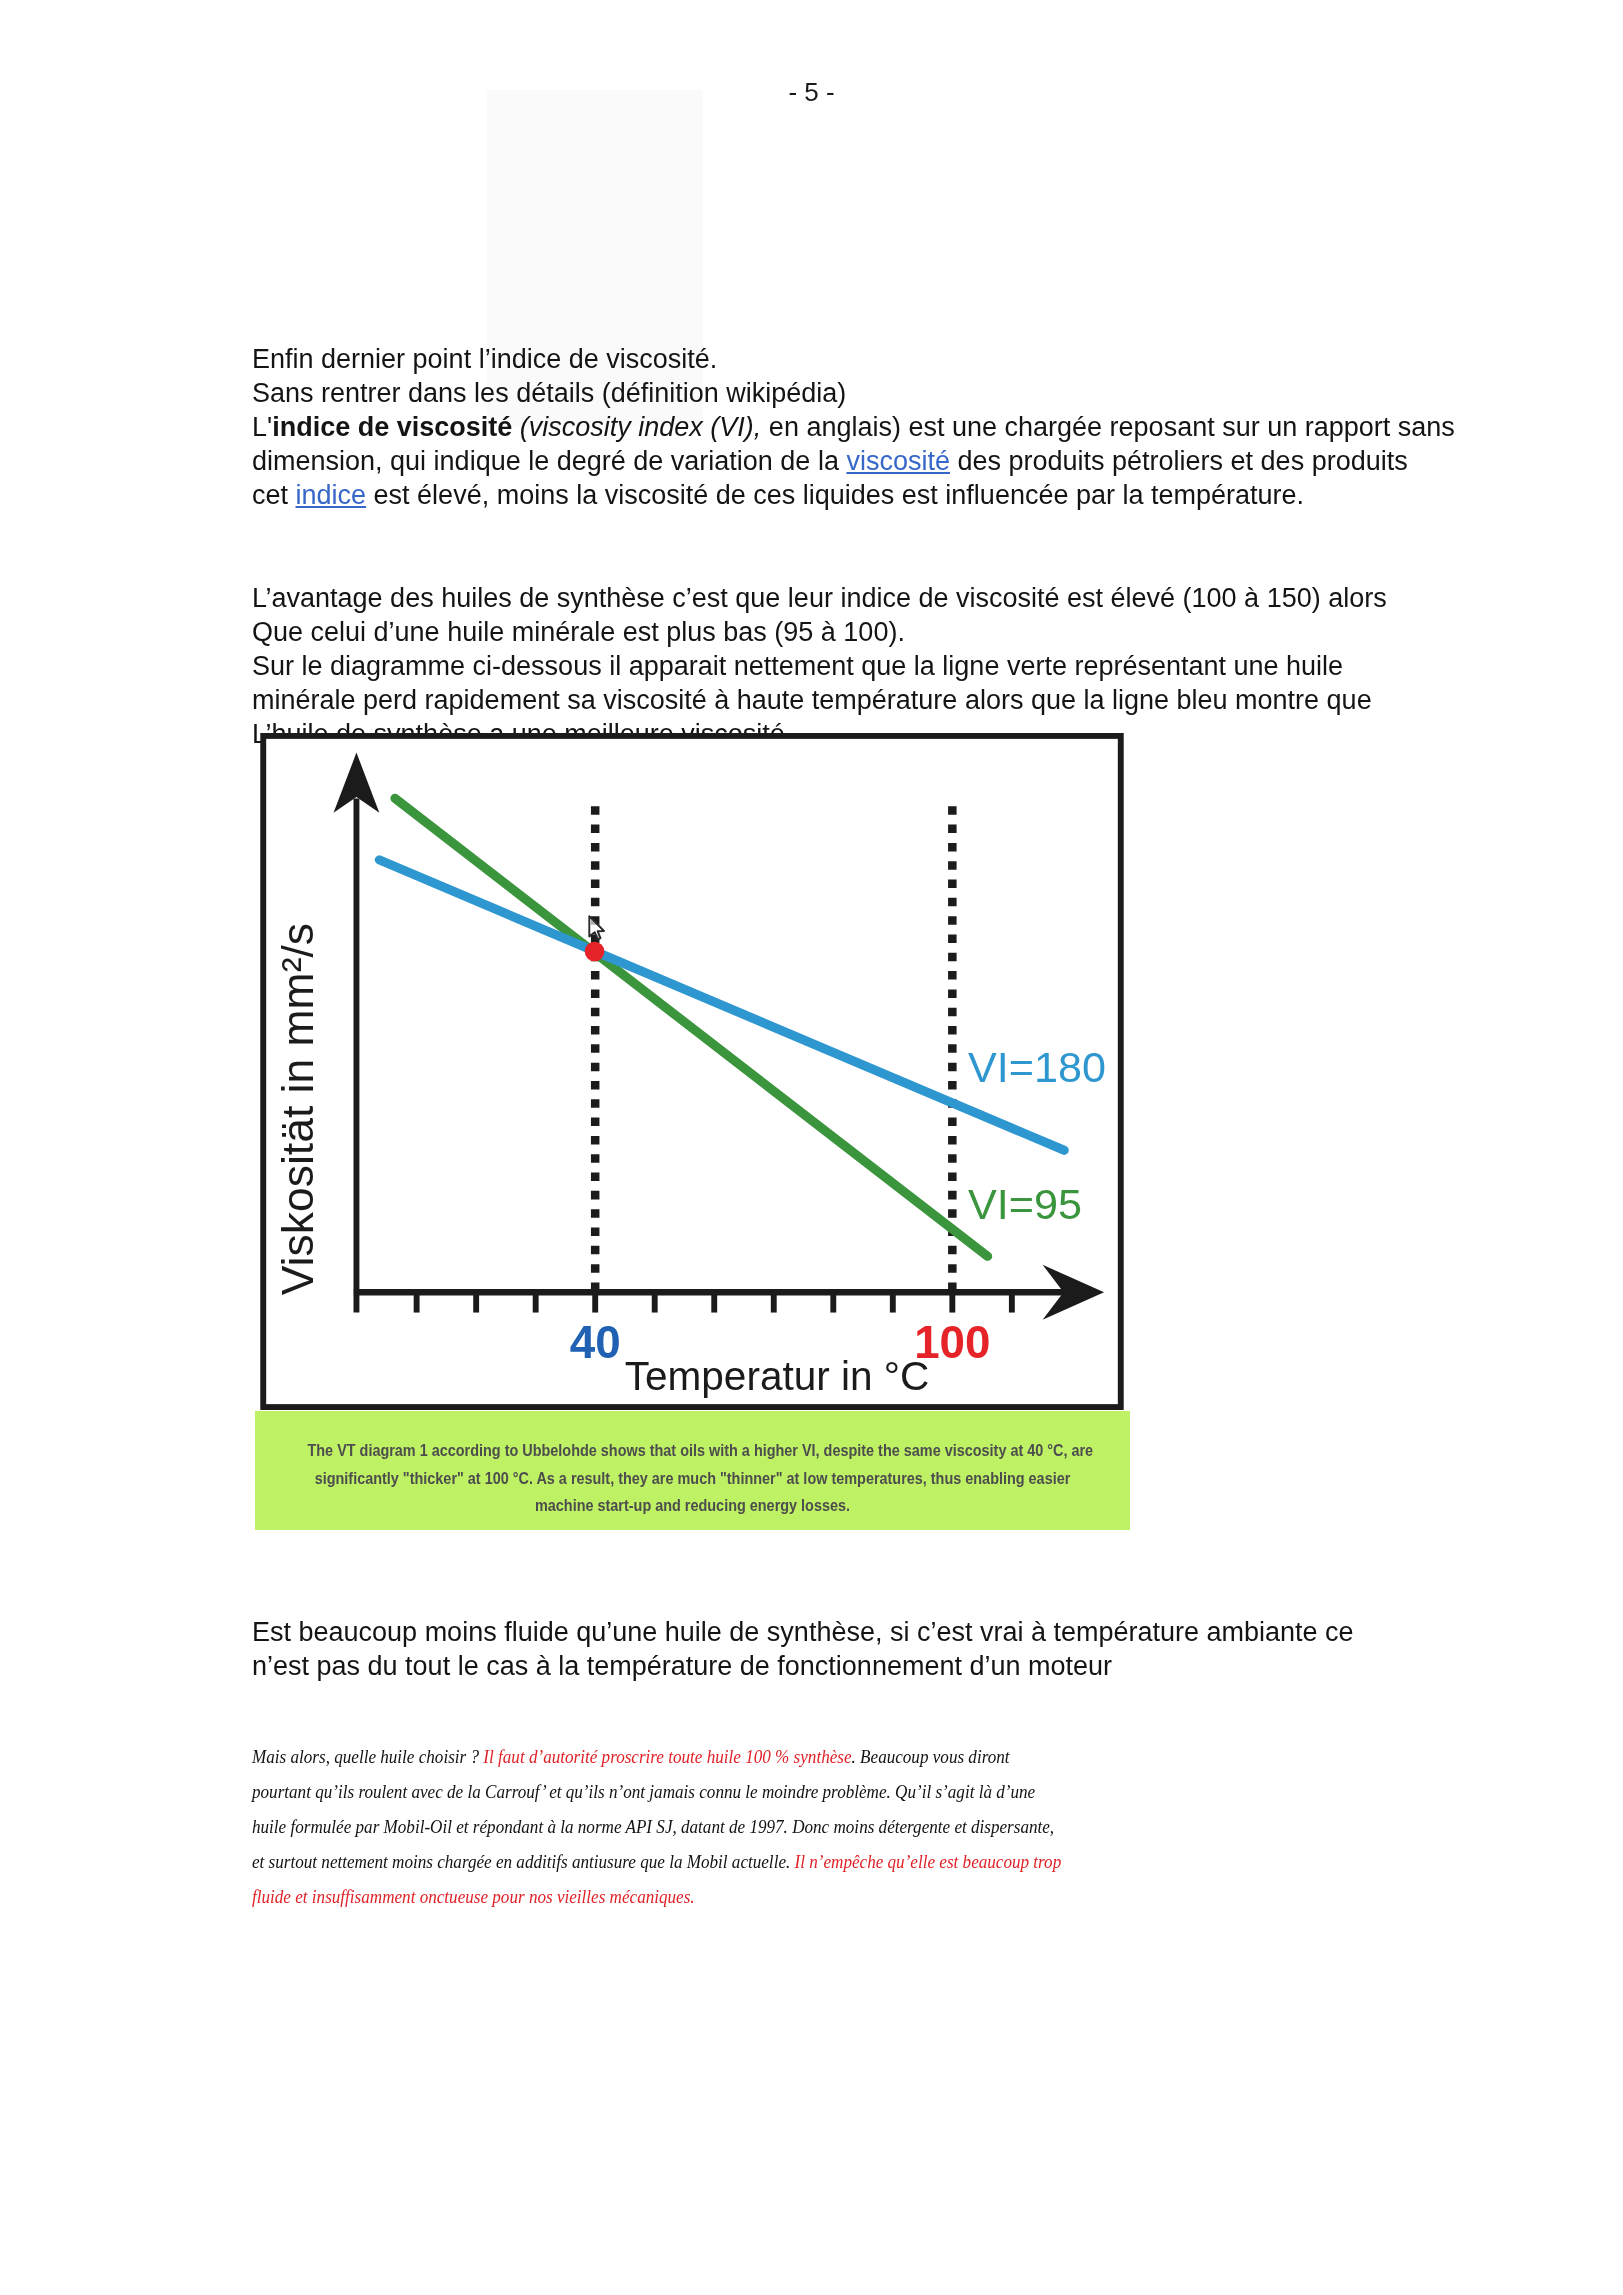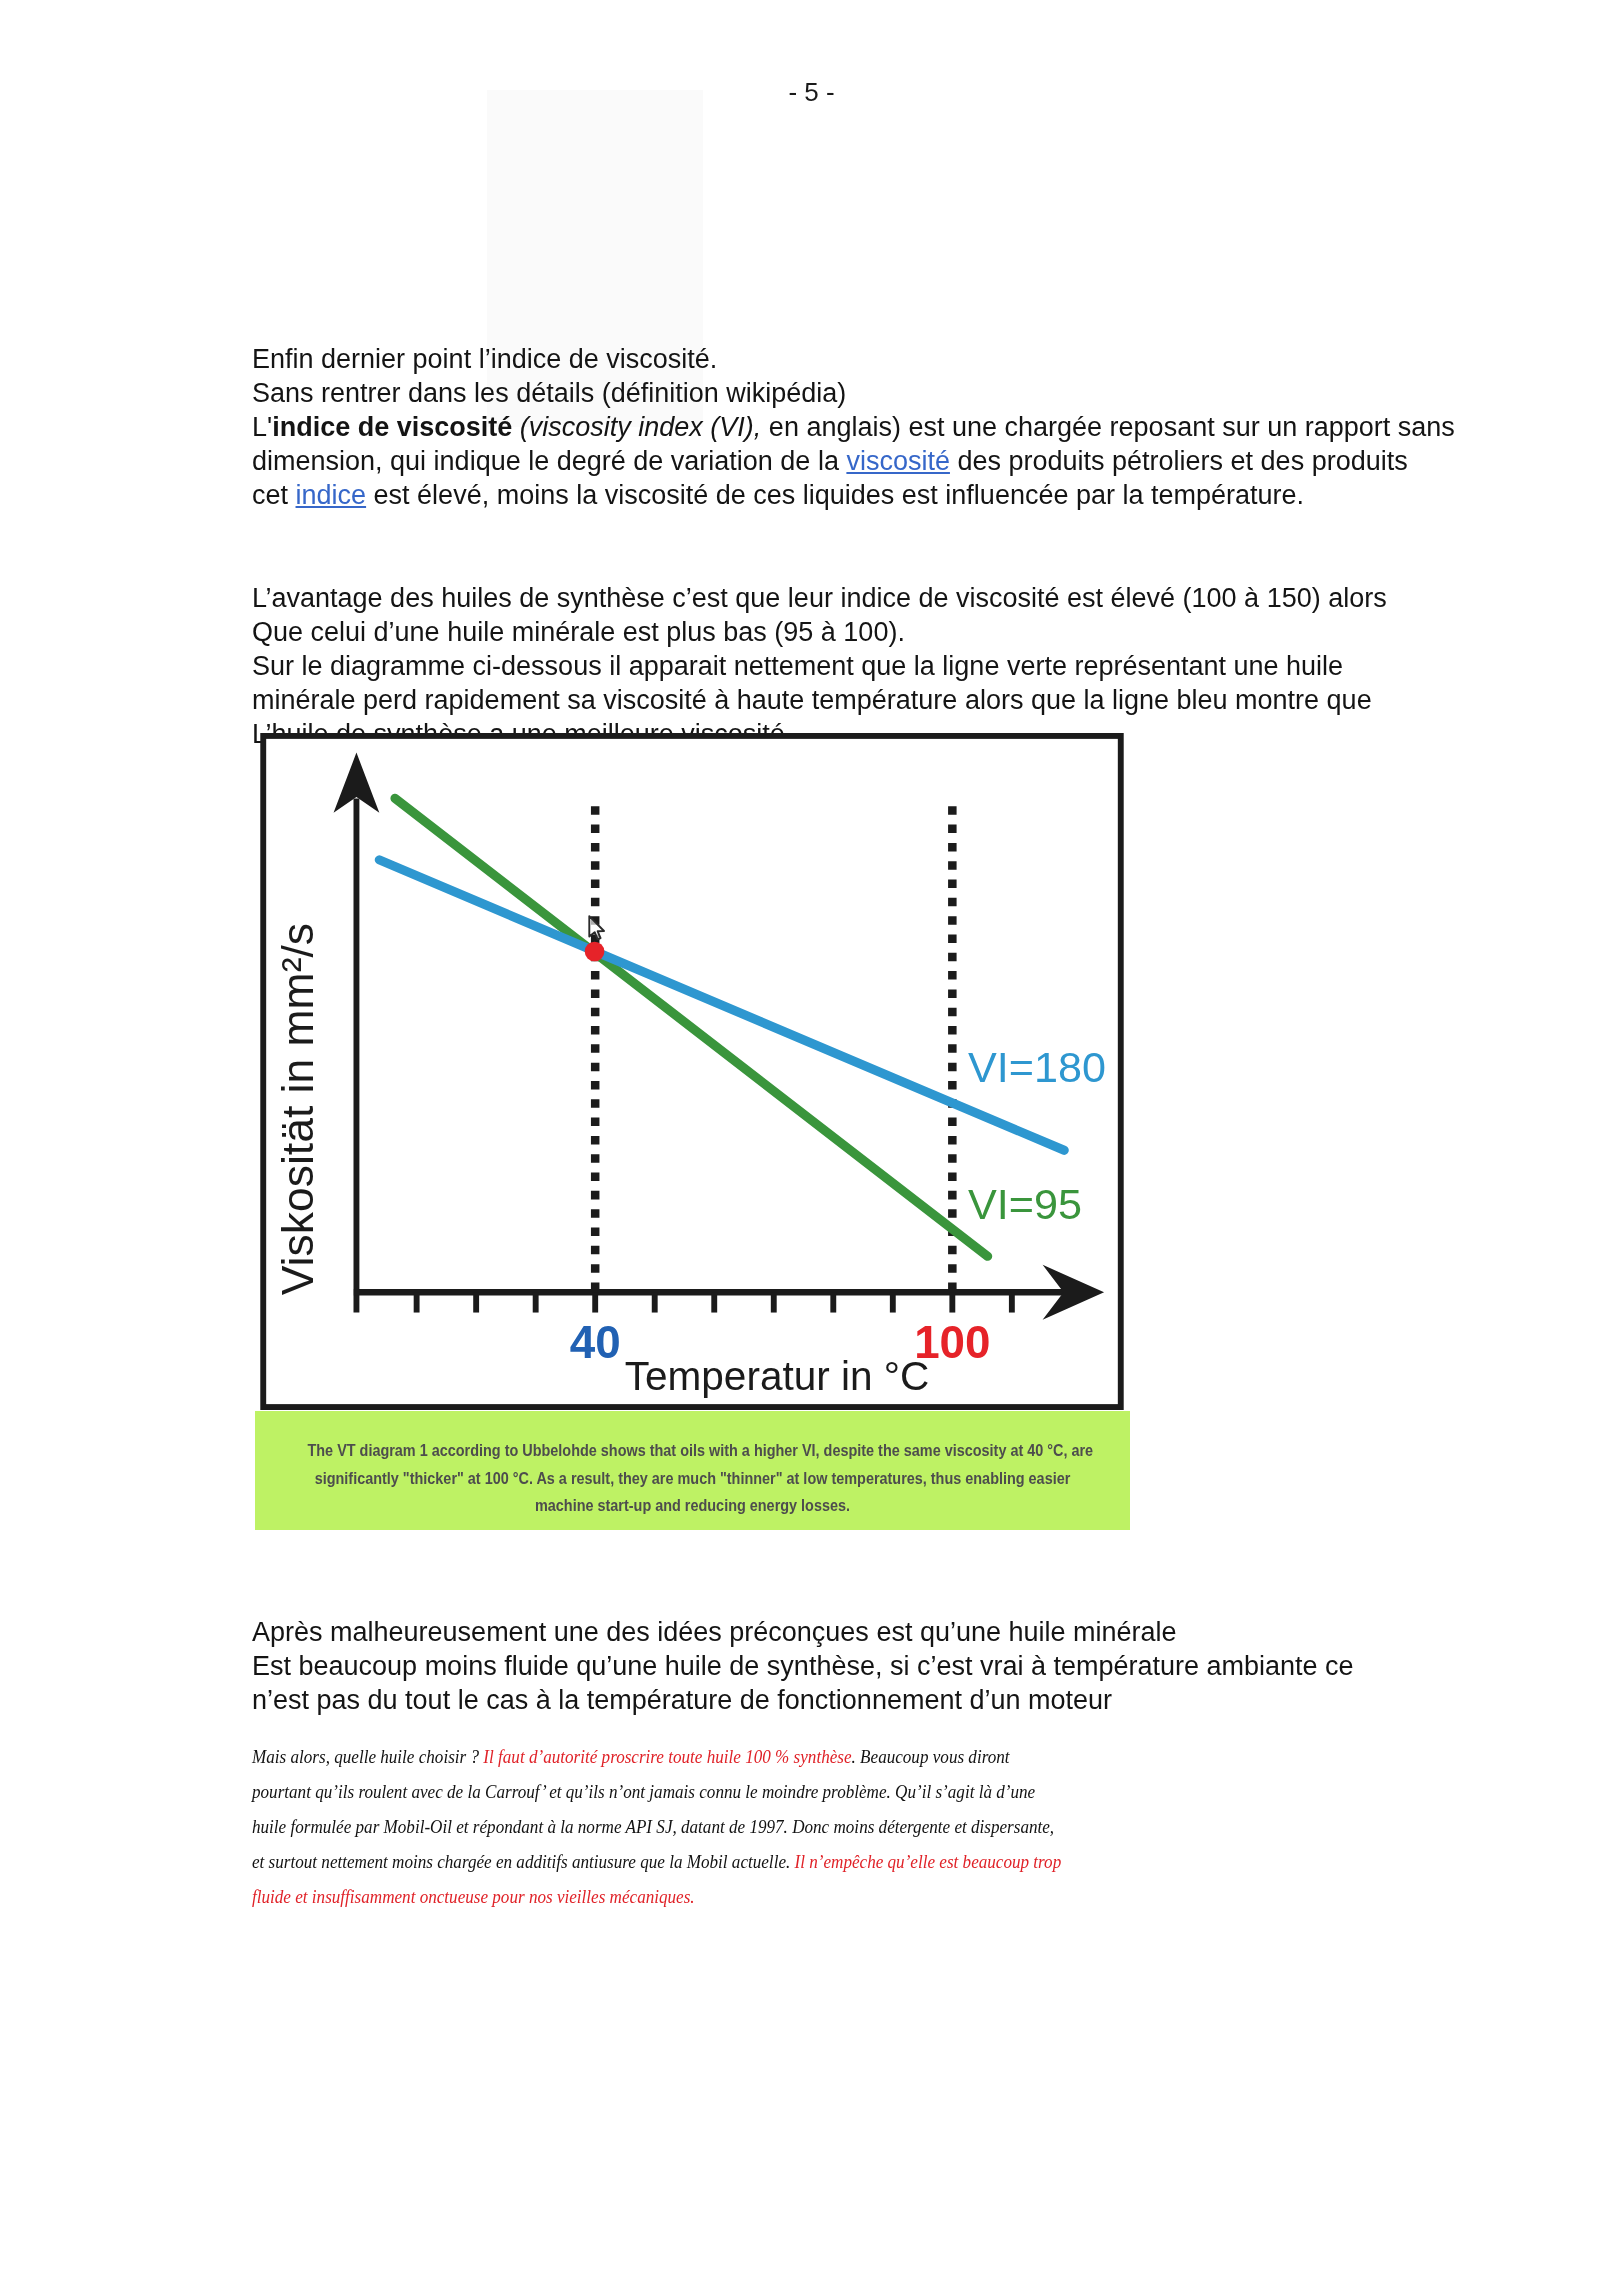--- a/index.html
+++ b/index.html
@@ -141,21 +141,20 @@
     </svg>
   </figure>
 
   <div class="caption">
     <div class="cap-line">The VT diagram 1 according to Ubbelohde shows that oils with a higher VI, despite the same viscosity at 40 °C, are</div>
     <div class="cap-line">significantly "thicker" at 100 °C. As a result, they are much "thinner" at low temperatures, thus enabling easier</div>
     <div class="cap-line">machine start-up and reducing energy losses.</div>
   </div>
 
   <div class="para sans pos-after">
-      <div class="tline"><span>Après malheureusement une des idées préconçues est qu’une huile minérale</span></div>
       <div class="tline"><span>Est beaucoup moins fluide qu’une huile de synthèse, si c’est vrai à température ambiante ce</span></div>
       <div class="tline"><span>n’est pas du tout le cas à la température de fonctionnement d’un moteur</span></div>
     </div>
 
 
   <div class="para serif pos-quote">
       <div class="tline"><span>Mais alors, quelle huile choisir ? </span><span class="red">Il faut d’autorité proscrire toute huile 100 % synthèse</span><span>. Beaucoup vous diront</span></div>
       <div class="tline"><span>pourtant qu’ils roulent avec de la Carrouf’ et qu’ils n’ont jamais connu le moindre problème. Qu’il s’agit là d’une</span></div>
       <div class="tline"><span>huile formulée par Mobil-Oil et répondant à la norme API SJ, datant de 1997. Donc moins détergente et dispersante,</span></div>
       <div class="tline"><span>et surtout nettement moins chargée en additifs antiusure que la Mobil actuelle. </span><span class="red">Il n’empêche qu’elle est beaucoup trop</span></div>

